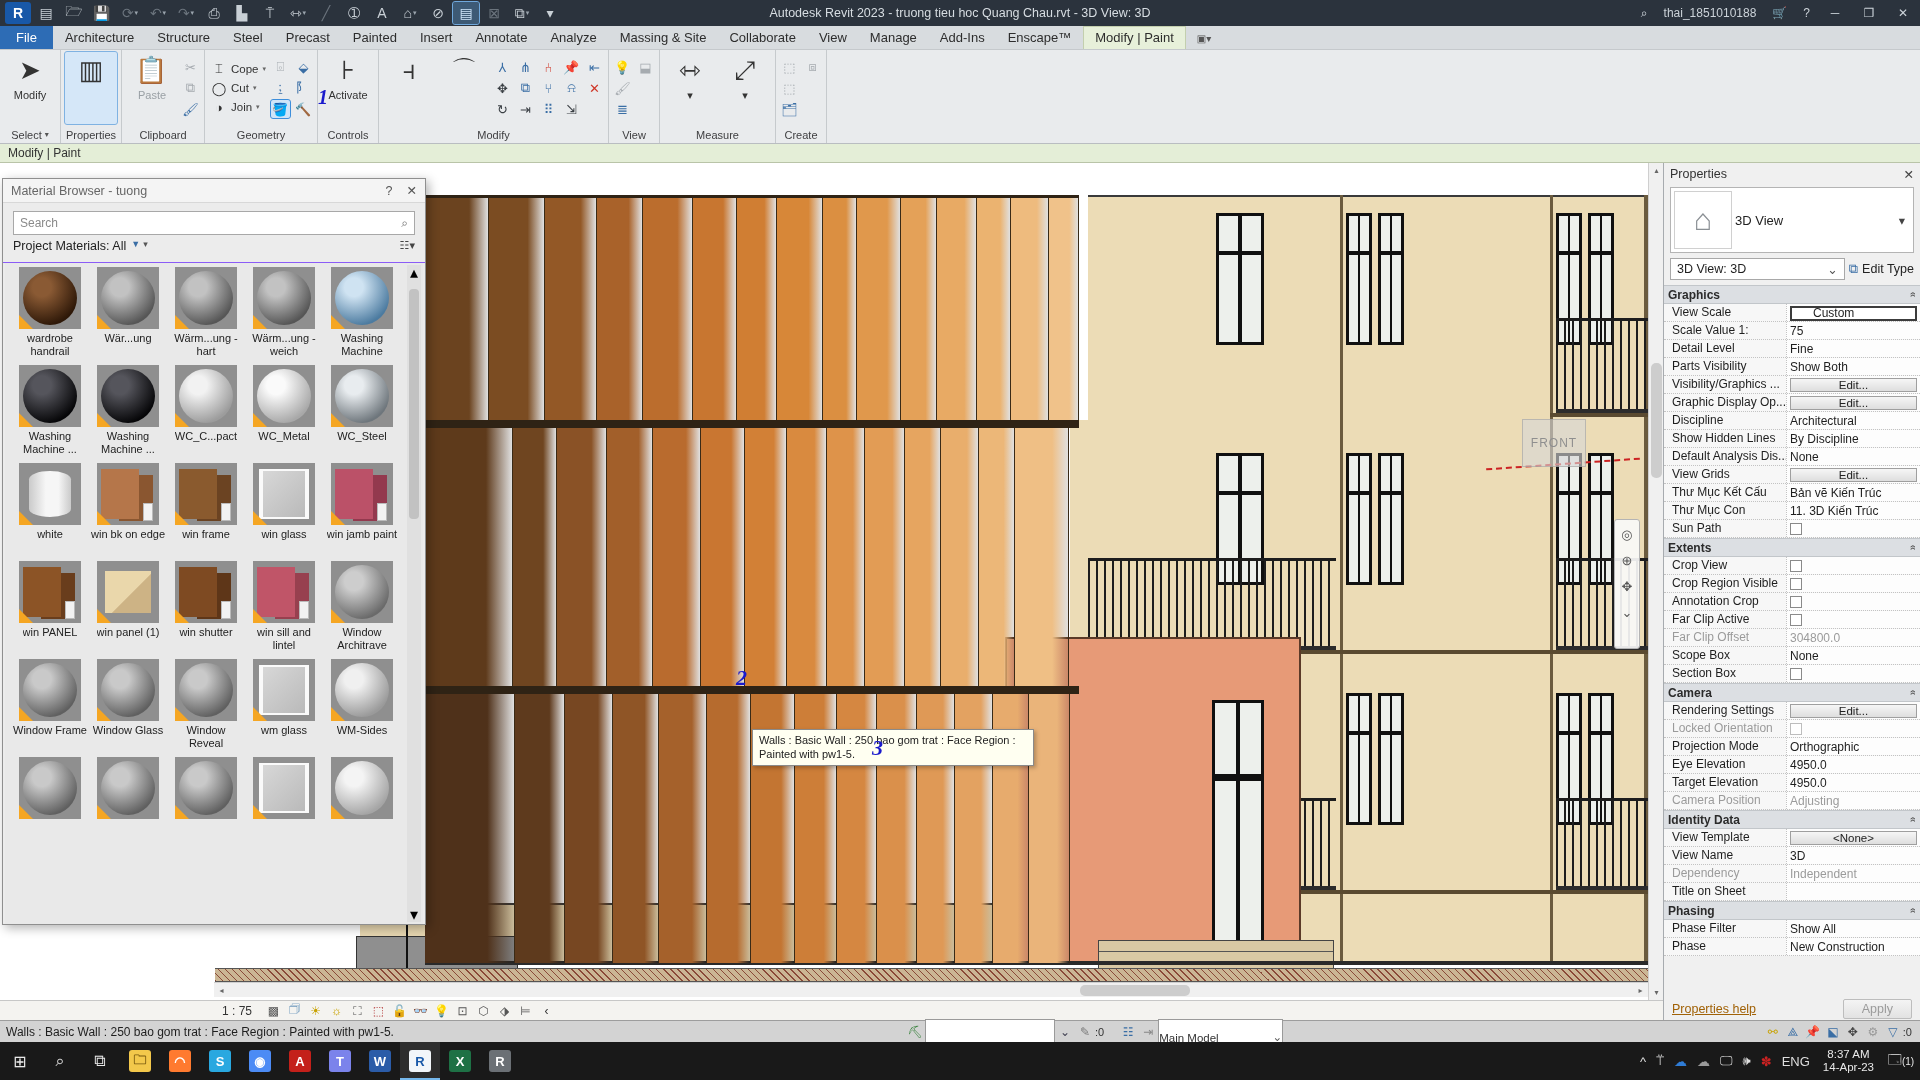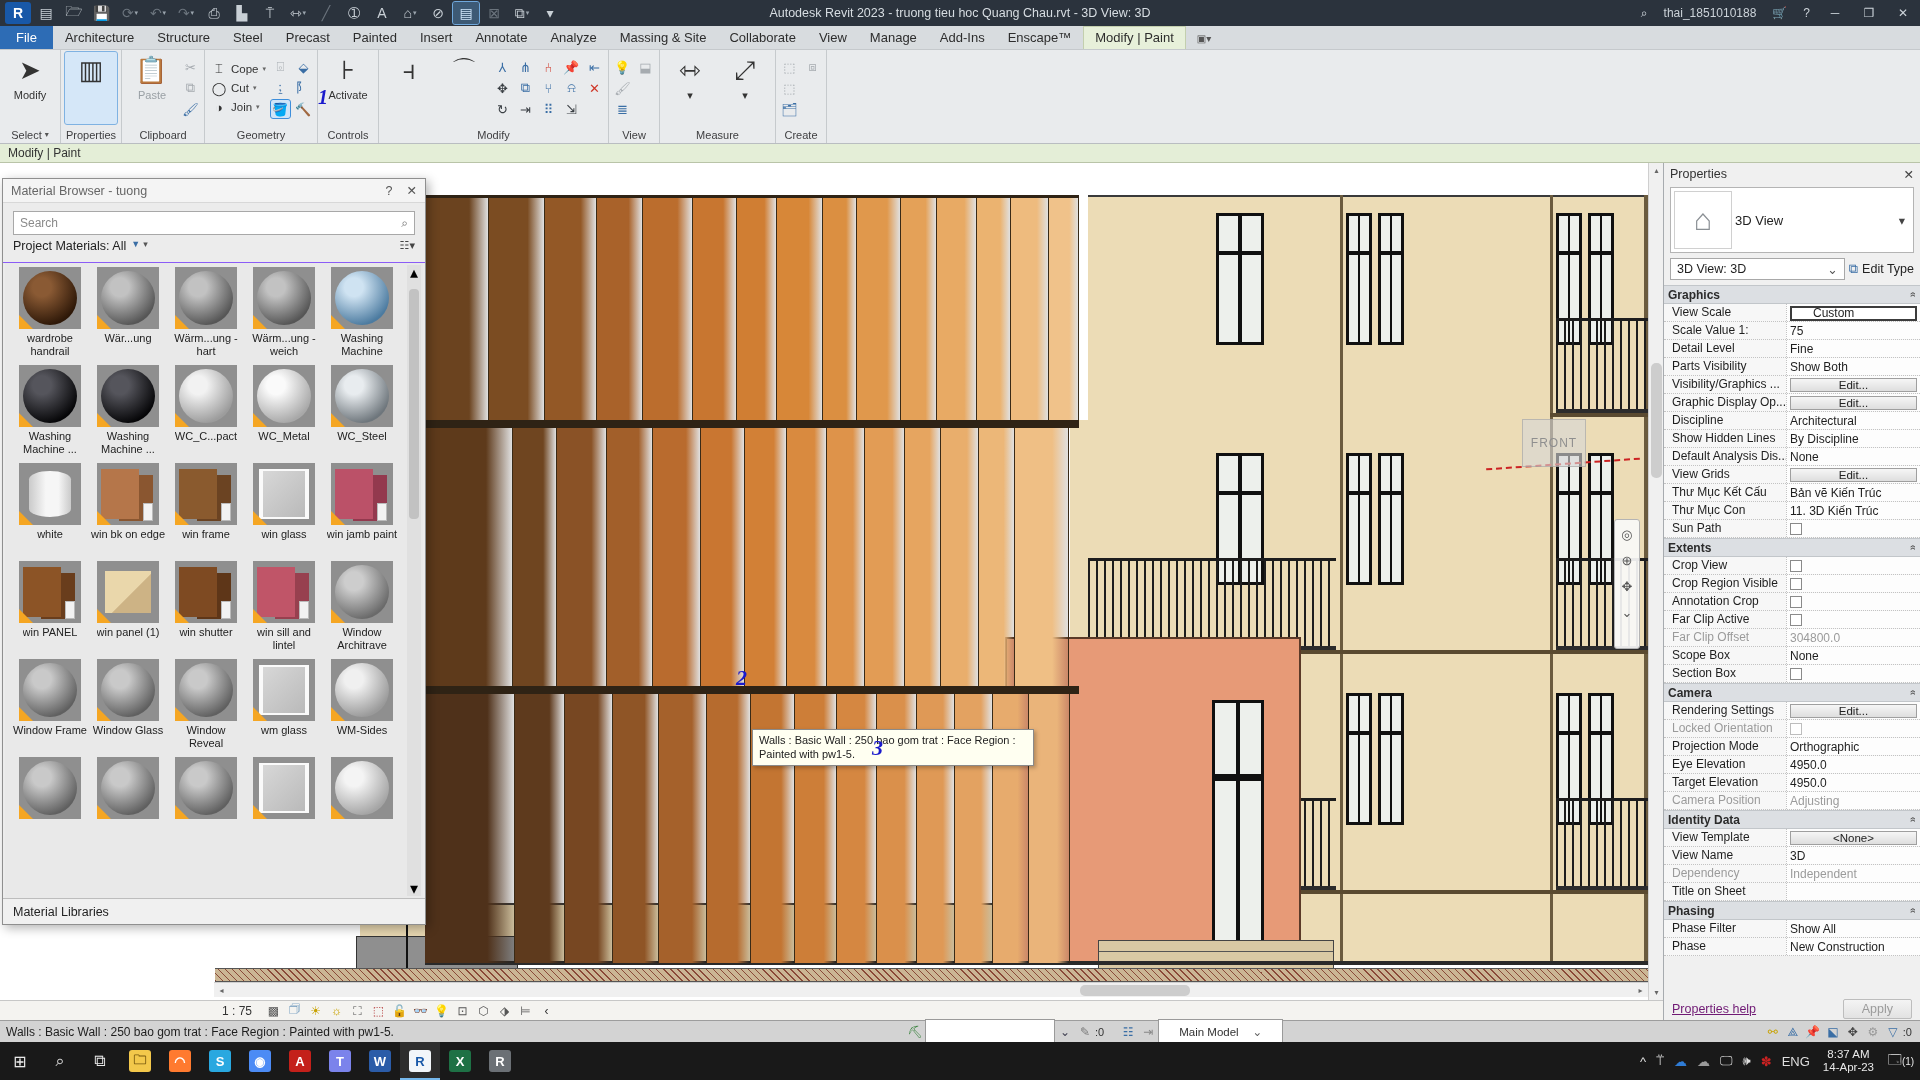--- a/index.html
+++ b/index.html
@@ -104,29 +104,29 @@
   .sec .cu{font-size:10px;color:#555;transform:scaleY(.8)}
   .prow{height:18px;display:flex;align-items:stretch;border-bottom:1px dotted #c3c3c3;background:#f7f7f7}
   .prow .pl{width:122px;padding:1px 2px 0 8px;font-size:12px;color:#1e1e1e;white-space:nowrap;overflow:hidden}
   .prow .pv{flex:1;border-left:1px dotted #c3c3c3;padding:1px 3px 0;font-size:12px;white-space:nowrap;overflow:hidden;background:#fdfdfd;display:flex;align-items:center}
   .prow.dis .pl,.prow.dis .pv{color:#9b9b9b}
   .pv .box{border:2px solid #3c3c3c;background:#fff;padding:0 21px;width:100%;height:15px;display:flex;align-items:center}
   .pv .ebtn{width:100%;height:14px;background:linear-gradient(#f6f6f6,#dedede);border:1px solid #9f9f9f;font-size:11.5px;display:flex;align-items:center;justify-content:center;color:#222}
   .pv .chk{width:12px;height:12px;border:1px solid #8a8a8a;background:#fff}
   .prow.dis .pv .chk{border-color:#bdbdbd}
   #pr-foot{height:26px;display:flex;align-items:center;padding:0 8px}
-  #pr-foot a{color:#701a75;font-size:12.5px;text-decoration:underline}
+  #pr-foot a{color:#a16207;font-size:12.5px;text-decoration:underline}
   #pr-foot .ap{margin-left:auto;color:#9b9b9b;font-size:12.5px;background:linear-gradient(#f4f4f4,#e2e2e2);border:1px solid #bdbdbd;padding:2px 18px;border-radius:2px}
   
   #vcb{position:absolute;left:0;top:1000px;width:1663px;height:20px;background:#f4f3f0;border-top:1px solid #c7c7c7;display:flex;align-items:center;font-size:12px;color:#333;padding-left:222px;gap:2px}
   #vcb .scale{margin-right:10px}
   .vic{width:19px;height:17px;display:flex;align-items:center;justify-content:center;font-size:12px;border:1px solid transparent}
   #statusbar{position:absolute;left:0;top:1020px;width:1920px;height:22px;background:#d3d3d3;border-top:1px solid #9d9d9d;display:flex;align-items:center;font-size:12px;color:#1e1e1e}
   #st-msg{padding-left:6px;width:905px;white-space:nowrap;overflow:hidden}
-  .stbox{background:#fff;border:1px solid #9a9a9a;height:26px;display:flex;align-items:center;padding:0 20px;font-size:11.5px;color:#555}
+  .stbox{background:#fff;border:1px solid #9a9a9a;height:26px;display:flex;align-items:flex-end;padding:0 0;font-size:11.5px;color:#555}
   .stic{width:20px;text-align:center;font-size:12px;color:#445}
   
   #taskbar{position:absolute;left:0;top:1042px;width:1920px;height:38px;background:#191919;display:flex;align-items:center;color:#e8e8e8}
   .tbi{width:40px;height:38px;display:flex;align-items:center;justify-content:center;font-size:16px;position:relative}
   .tbi .sq{width:22px;height:22px;border-radius:3px;display:flex;align-items:center;justify-content:center;font-size:13px;font-weight:bold;color:#fff}
   .tbi.active{background:#2d2d2d;box-shadow:inset 0 -2px 0 #76b9ed}
   #tray{margin-left:auto;display:flex;align-items:center;height:38px}
   #tray .tri{padding:0 5px;font-size:13px;color:#dfdfdf;display:flex;align-items:center}
   #clock{text-align:center;font-size:11.5px;line-height:13px;padding:0 8px}
   #notif{width:38px;height:38px;display:flex;align-items:center;justify-content:center;font-size:13px;position:relative}
@@ -727,23 +727,20 @@
           </div>
           <div class="mlabel"></div>
         </div>
       </div>
     <div class="mbvs">
       <span class="sar" style="top:0;width:14px">▴</span>
       <div class="thumb2"></div>
       <span class="sar" style="bottom:0;width:14px">▾</span>
     </div>
   </div>
-  <div id="mb-lib">
-    <span>Material Libraries</span>
-  </div>
 </div>
 
 <div id="props">
   <div id="pr-head">
     <span>Properties</span>
     <span style="flex:1"></span>
     <span style="color:#444">✕</span>
   </div>
   <div id="pr-type">
     <span class="house">⌂</span>

